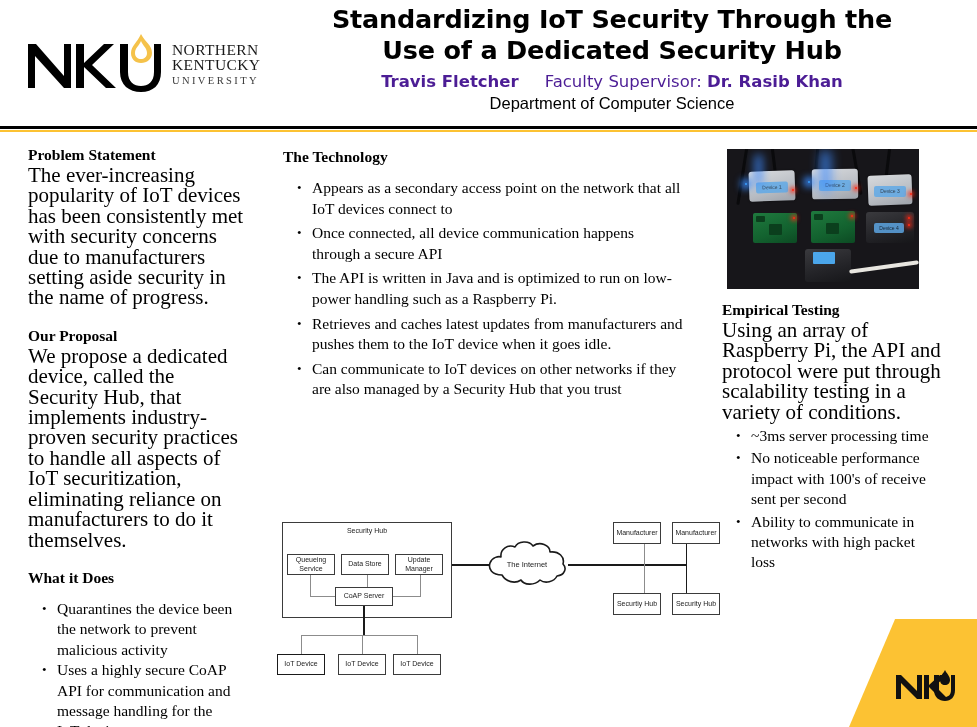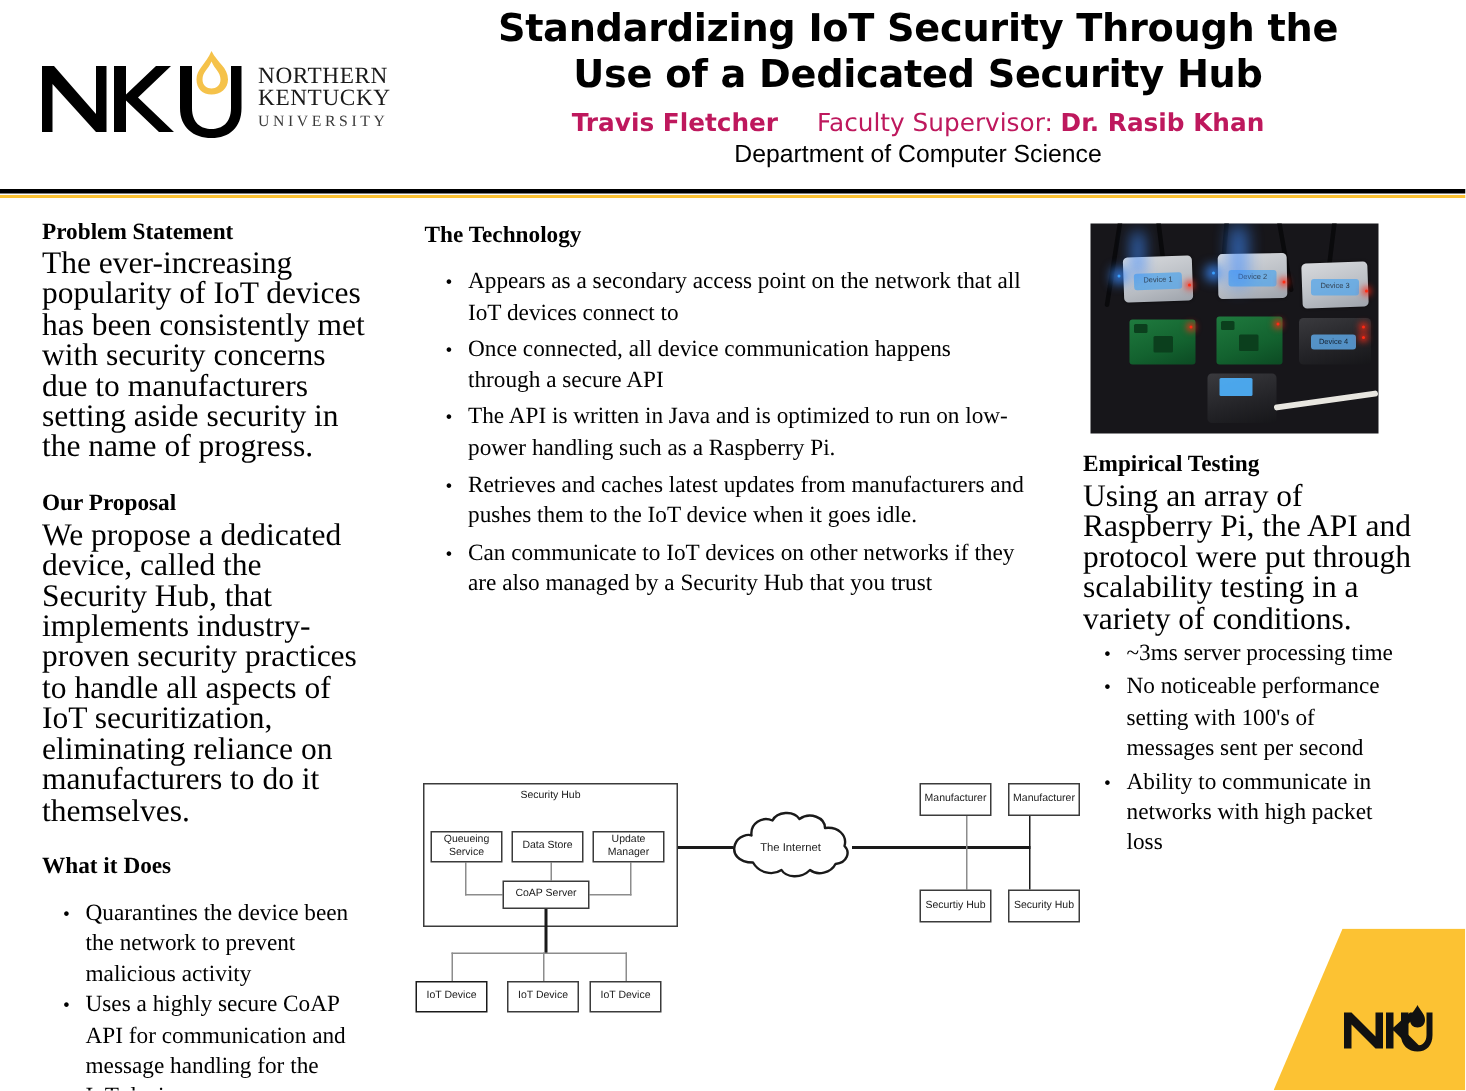--- a/index.html
+++ b/index.html
@@ -32,21 +32,21 @@
     font-size: 25.5px;
     line-height: 31px;
     letter-spacing: -0.2px;
     color: #000;
   }
   .byline {
     margin-top: 5px;
     font-family: "DejaVu Sans", sans-serif;
     font-size: 16.5px;
     line-height: 21px;
-    color: #be185d;
+    color: #4c1d95;
   }
   .byline .b { font-weight: bold; }
   .byline .gap { display: inline-block; width: 26px; }
   .dept {
     font-family: Liberation Sans, sans-serif;
     font-size: 16.5px;
     line-height: 21px;
     margin-top: 1px;
   }
   #rule-black {
@@ -300,21 +300,21 @@
   <div class="blkbox" style="left:78px; top:100px; width:46px; height:33px;"></div>
   <div style="position:absolute;left:86px;top:103px;width:22px;height:12px;background:#4fb4ff;opacity:.9;border-radius:1px;"></div>
   <div class="wire white" style="left:122px; top:116px; width:70px; height:4px; transform:rotate(-8deg);"></div>
 </div>
 
 <div class="col" id="col-right">
   <h2 class="sec">Empirical Testing</h2>
   <p class="body">Using an array of Raspberry Pi, the API and protocol were put through scalability testing in a variety of conditions.</p>
   <ul class="bul" id="emp-list" style="margin-top:4px;">
     <li>~3ms server processing time</li>
-    <li>No noticeable performance setting with 100's of messages sent per second</li>
+    <li>No noticeable performance impact with 100's of receive sent per second</li>
     <li>Ability to communicate in networks with high packet loss</li>
   </ul>
 </div>
 
 <div id="diagram">
 
   <div class="outer" style="left:10px; top:8px; width:170px; height:96px;"></div>
   <div class="hublabel" style="left:10px; top:13px; width:170px;">Security Hub</div>
 
   <div class="ln" style="left:38px; top:60px; width:1.4px; height:23px;"></div>

